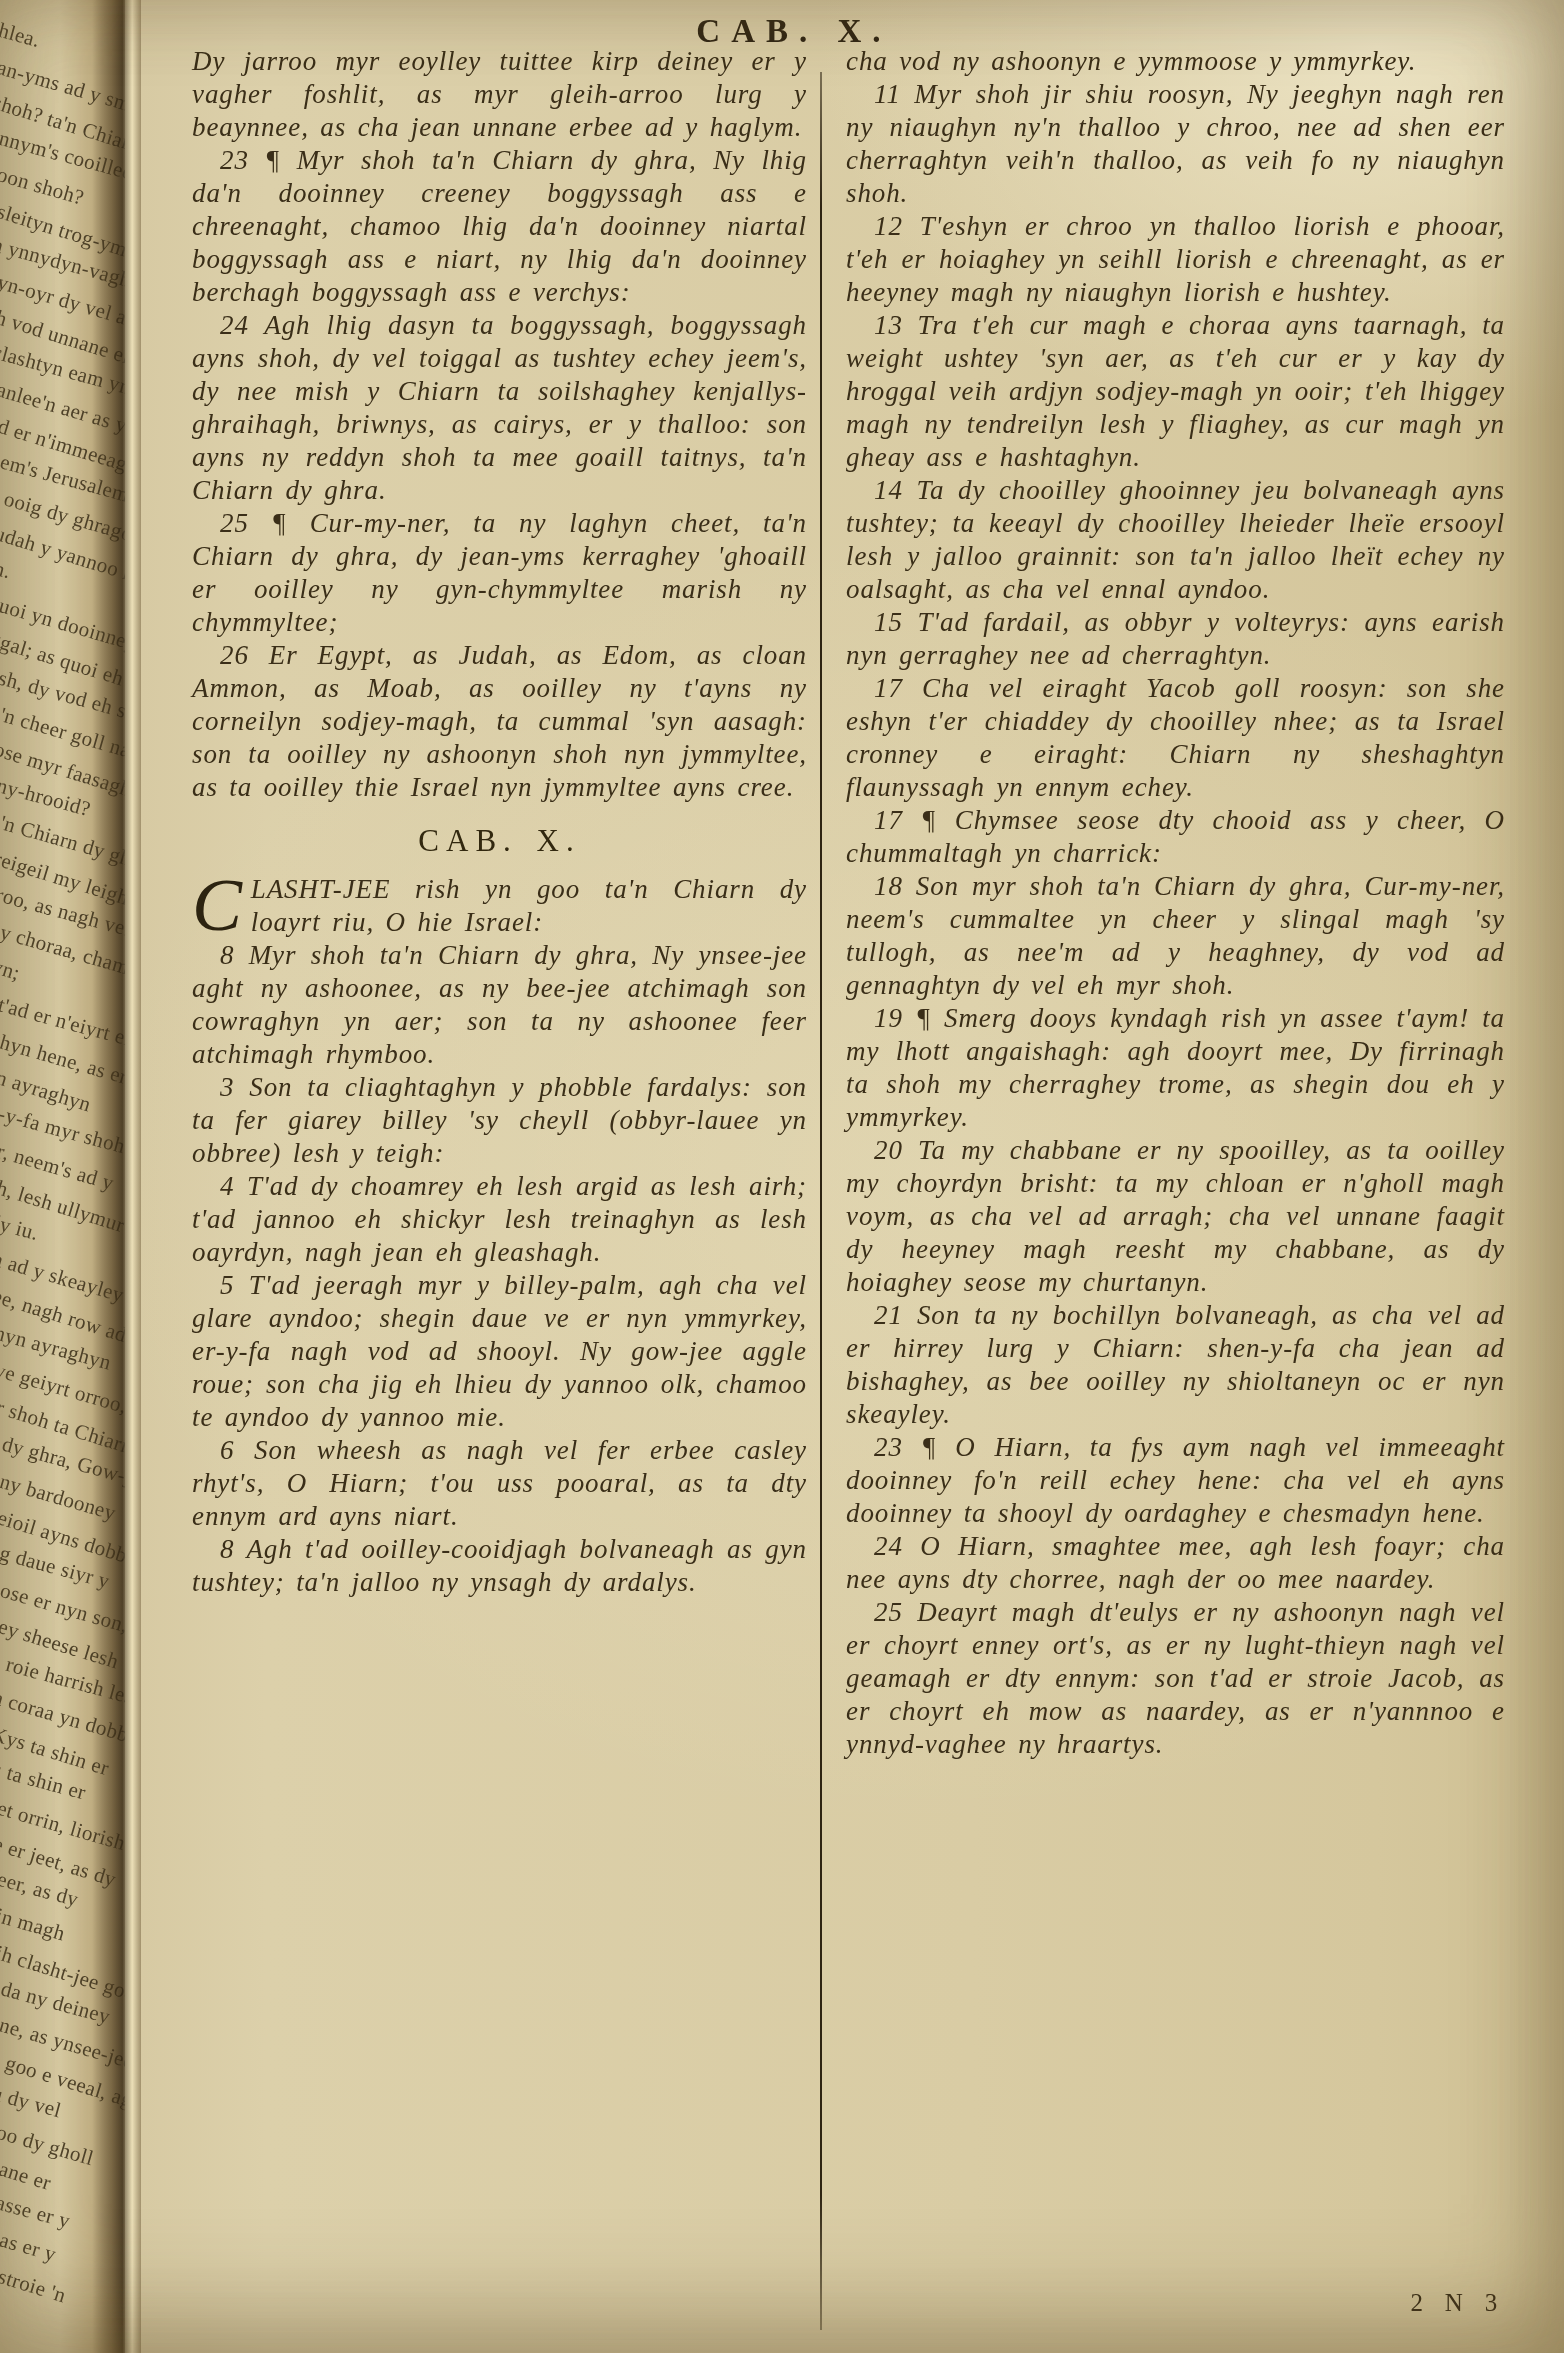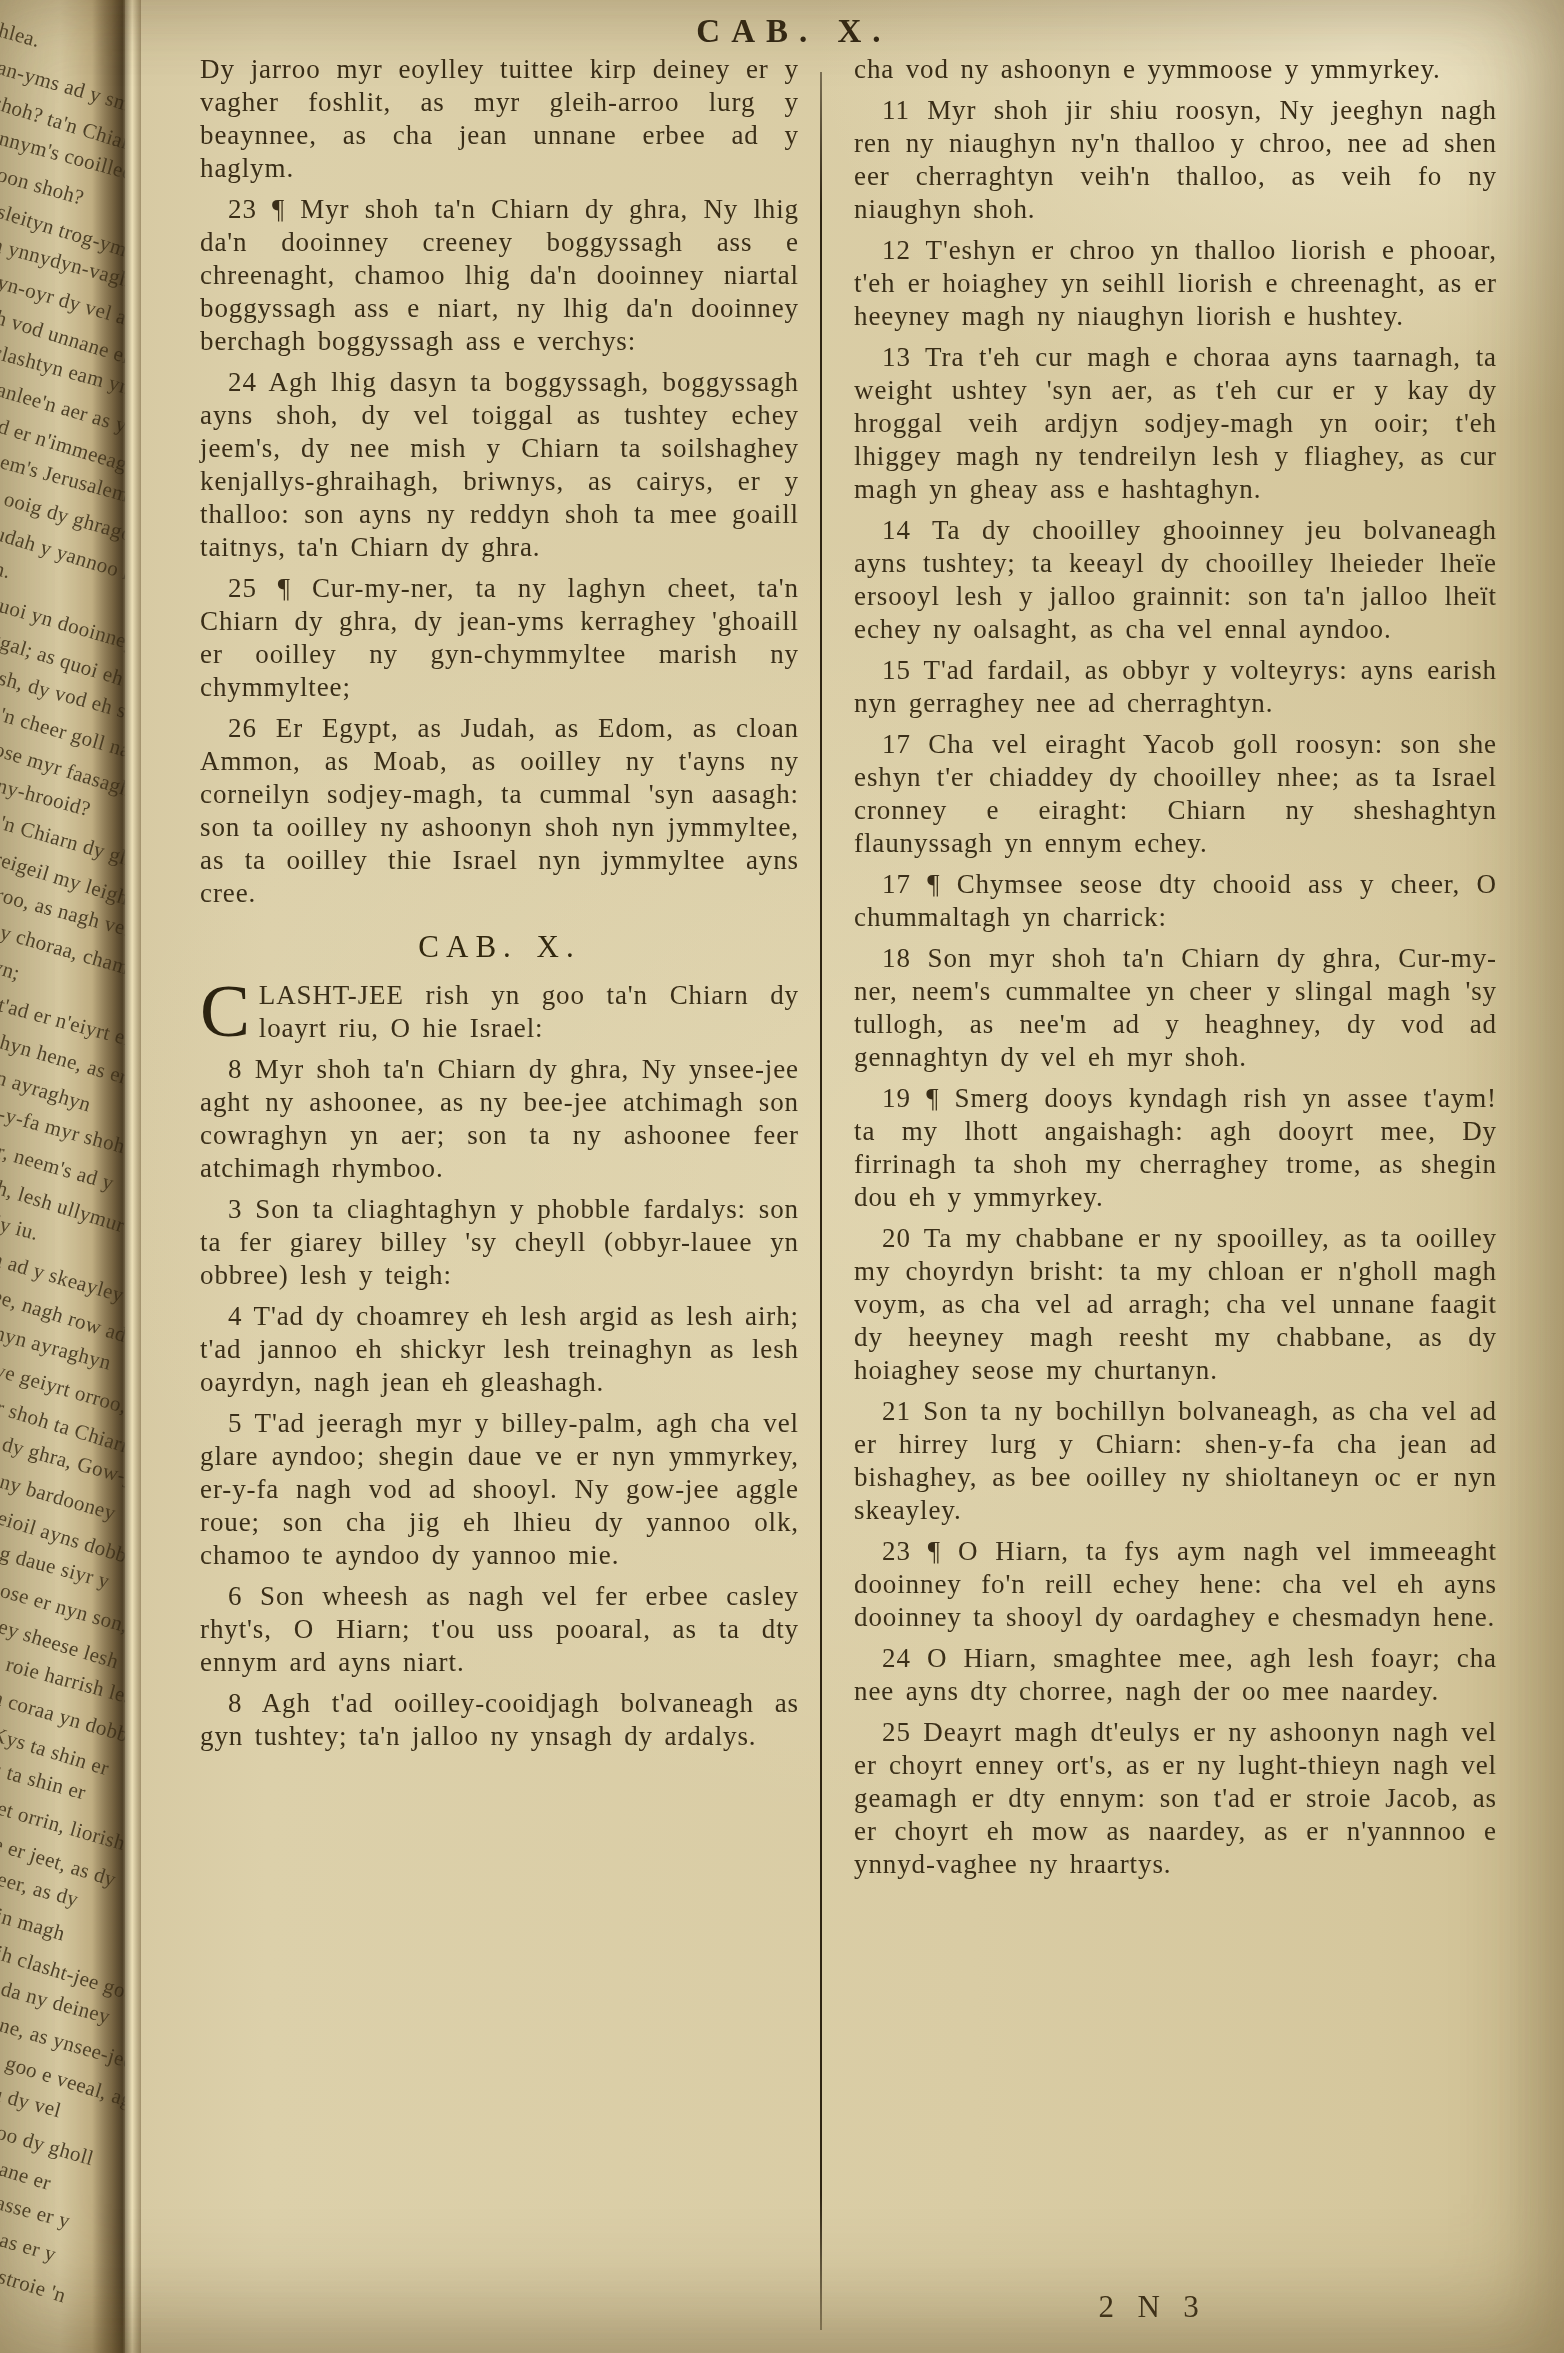--- a/index.html
+++ b/index.html
@@ -35,33 +35,33 @@
     font-size:33px; letter-spacing:11px; font-weight:bold; color:#322815;
   }
   .column-divider {
     position:absolute; left:695px; top:72px; width:2.3px; height:2258px;
     background:linear-gradient(180deg, rgba(46,36,18,.55), #2e2412 6%, #2e2412 94%, rgba(46,36,18,.45));
   }
   .col { position:absolute; top:45px; text-align:justify; font-size:27px; line-height:33px;
          letter-spacing:0.9px; word-spacing:3.9px; color:#3a2e18; }
   .col-left  { left:67px;  width:615px; }
   .col-right { left:721px; width:659px; }
-  .col p { margin:8px; }
+  .col p { margin:0;font-style:italic; }
   .col p.verse { text-indent:28px; }
   .col p.continuation { text-indent:0; }
   .chapter-heading {
     text-align:center; text-indent:0; font-size:31px; letter-spacing:7px;
     margin:20.3px 0 15.6px 0; color:#32280f; font-weight:normal;
   }
   .dropcap-initial {
     float:left; font-size:75px; line-height:58px; padding:3.1px 7.8px 0 0; color:#2c2310;
   }
   .signature {
-    position:absolute; left:698px; width:659px; top:2289px; text-align:center;
-    font-size:31px; letter-spacing:7.8px; color:#3a2e18;
+    position:absolute; left:721px; width:659px; top:2289px; text-align:right;
+    font-size:25px; letter-spacing:7.8px; color:#3a2e18;
   }
 </style>
 </head>
 <body>
 
 <div class="photo">
 
   <div class="gutter">
       <div class="frag" style="top: 9.4px; left: -31px; transform: rotate(15deg);">yl-chlea.</div>
       <div class="frag" style="top: 46px; left: -30px; transform: rotate(16deg);">h jean-yms ad y smagh</div>

